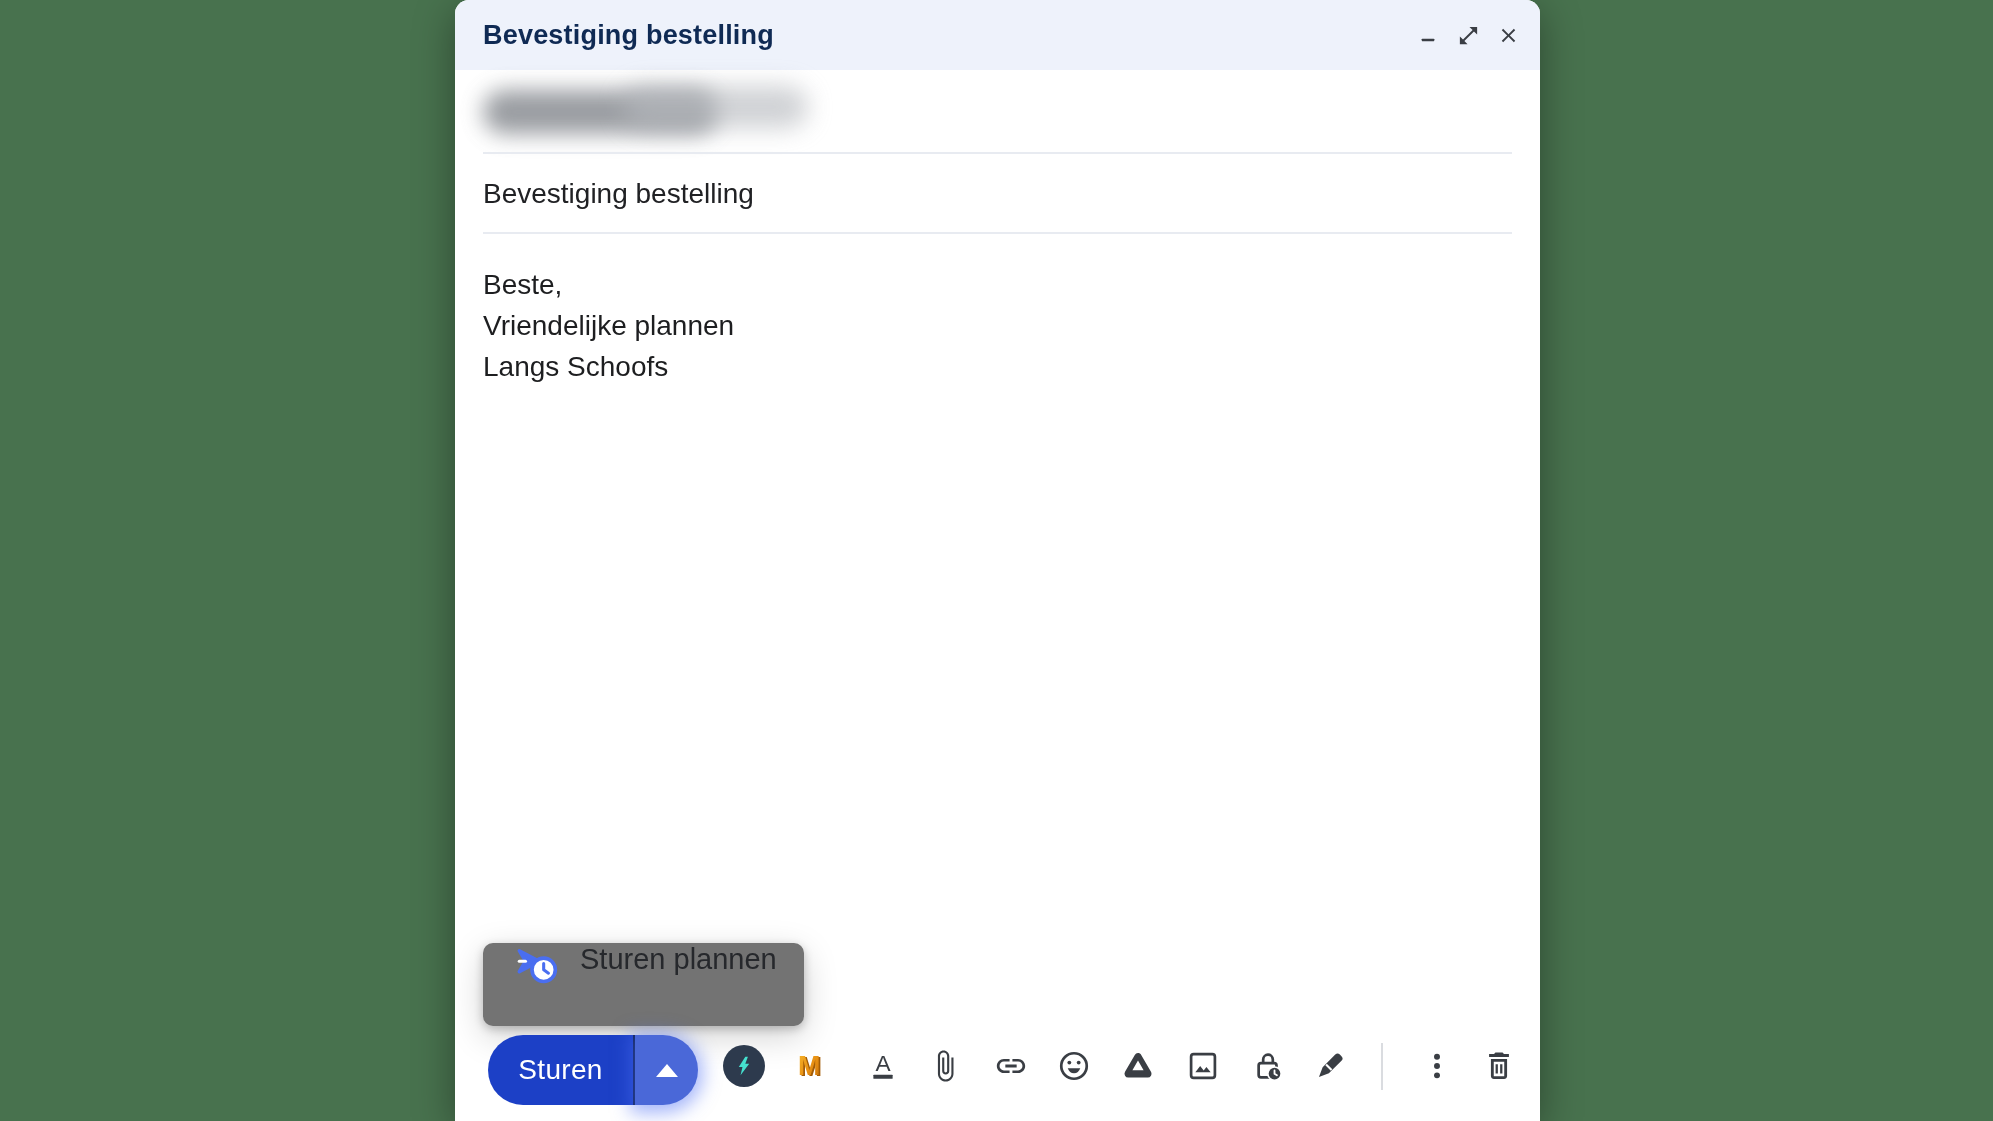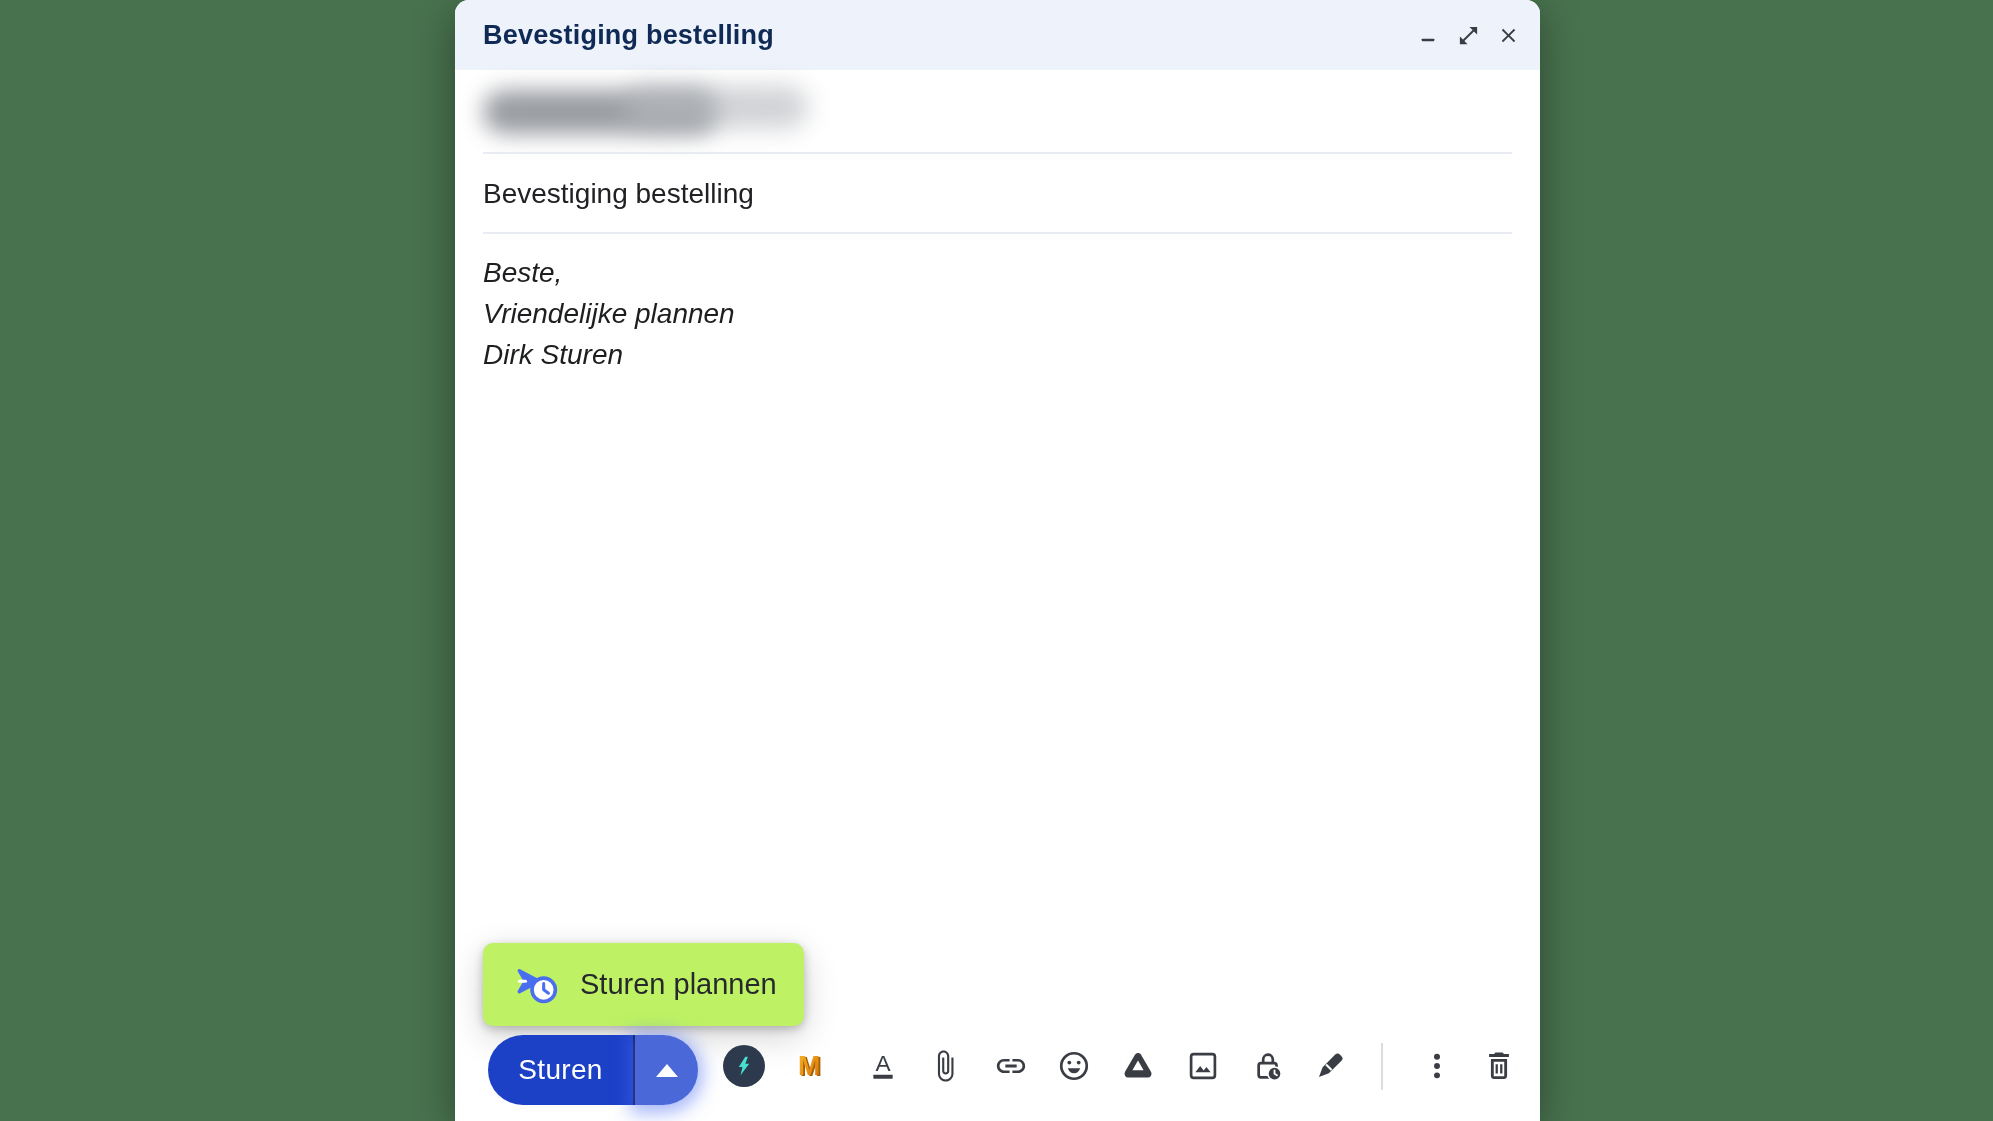--- a/index.html
+++ b/index.html
@@ -29,28 +29,28 @@
   .recipient-row{position:absolute;left:28px;top:80px;height:64px;width:1029px;}
   .redact-blob{position:absolute;border-radius:24px;}
   .blob-a{left:0;top:10px;width:235px;height:44px;background:#7d8187;filter:blur(11px);opacity:.78;}
   .blob-b{left:140px;top:6px;width:185px;height:42px;background:#b6b9be;filter:blur(12px);opacity:.65;}
   .divider{position:absolute;left:28px;width:1029px;height:2px;background:#e8ebf1;}
   .div-recipient{top:152px;}
   .div-subject{top:232px;}
   .subject-row{position:absolute;left:28px;top:178px;right:28px;}
   .subject-text{font-size:28px;color:#202124;}
   
-  .body-area{position:absolute;left:28px;top:252px;right:28px;font-style:italic;}
+  .body-area{position:absolute;left:28px;top:264px;right:28px;}
   .body-line{font-size:28px;line-height:41px;color:#1d1e20;}
   
   .schedule-popup{
     position:absolute;left:28px;top:943px;width:321px;height:83px;
-    background:#bef264;border-radius:10px;
+    background:#737373;border-radius:10px;
     box-shadow:0 3px 10px rgba(0,0,0,.22), 0 10px 34px rgba(0,0,0,.18);
-    display:flex;align-items:center;cursor:pointer;
+    display:flex;cursor:pointer;
   }
   .schedule-popup .sched-icon{margin-left:30px;width:47px;height:44px;flex:none;}
   .schedule-popup .sched-label{margin-left:20px;font-size:29px;color:#26282c;}
   
   .send-split{position:absolute;left:33px;top:1035px;height:91px;display:flex;}
   .send-main{
     width:145px;height:70px;background:#1c40c6;border:none;cursor:pointer;
     border-radius:35px 0 0 35px;color:#fff;font-size:28px;font-weight:500;
     font-family:"Liberation Sans",sans-serif;letter-spacing:.3px;
   }
@@ -103,21 +103,21 @@
   <div class="divider div-recipient"></div>
 
   <div class="subject-row">
     <span class="subject-text">Bevestiging bestelling</span>
   </div>
   <div class="divider div-subject"></div>
 
   <div class="body-area">
     <div class="body-line">Beste,</div>
     <div class="body-line">Vriendelijke plannen</div>
-    <div class="body-line">Dirk Sturen</div>
+    <div class="body-line">Langs Schoofs</div>
   </div>
 
   <div class="schedule-popup">
     <svg class="sched-icon" viewBox="0 0 48 46">
       <g fill="none" stroke="#4a6ef0" stroke-width="3.6" stroke-linejoin="round" stroke-linecap="round">
         <path d="M6 8 L27 19 L6 30 L12.5 19 Z" fill="#4a6ef0"></path>
         <path d="M6 19 H12.5" stroke="#ffffff" stroke-width="3.2"></path>
       </g>
       <circle cx="31.5" cy="28" r="12.2" fill="#ffffff" stroke="#4a6ef0" stroke-width="3.8"></circle>
       <path d="M31.5 21.5 V28 L36.5 31.5" fill="none" stroke="#4a6ef0" stroke-width="3.2" stroke-linecap="round" stroke-linejoin="round"></path>

